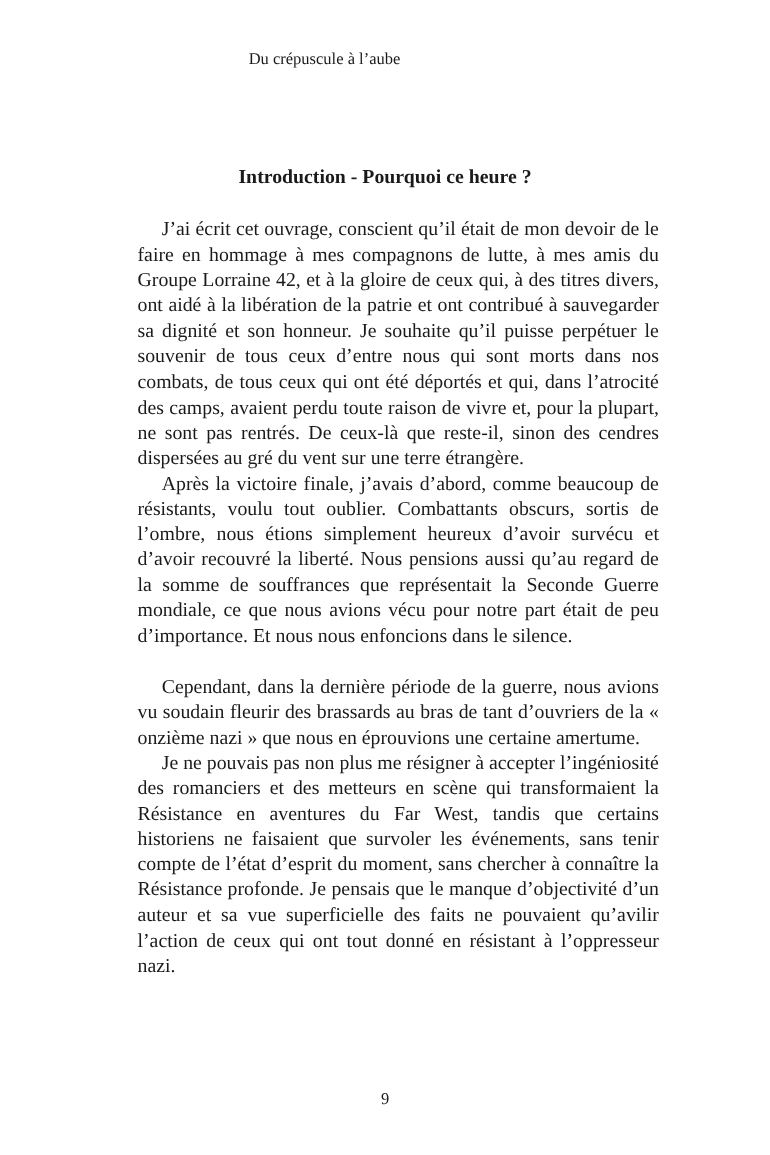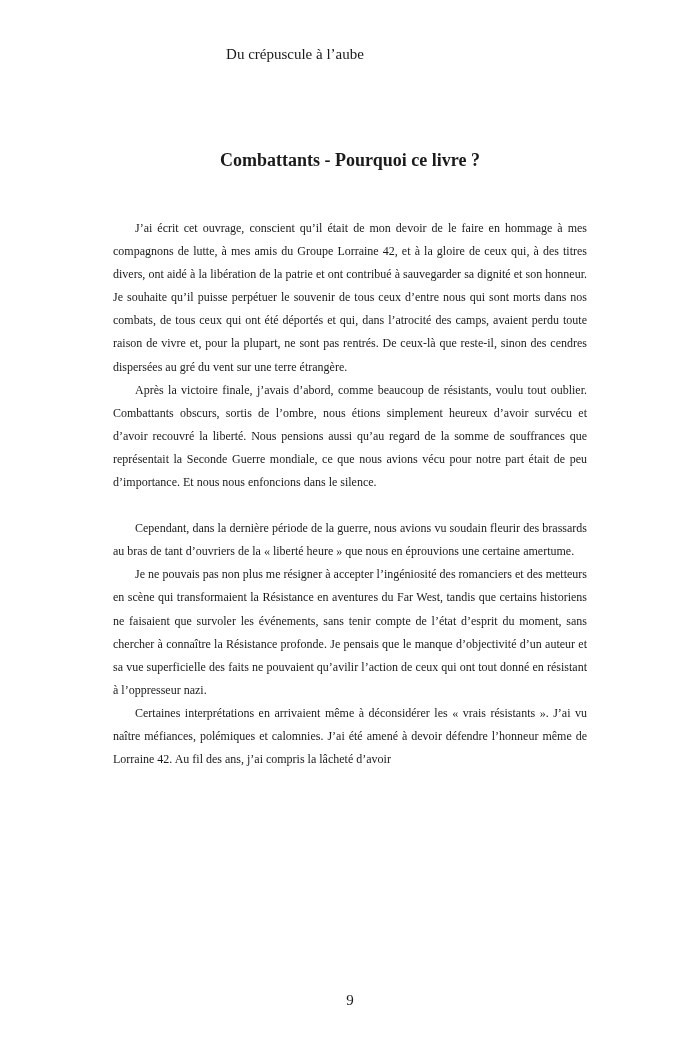--- a/index.html
+++ b/index.html
@@ -30,25 +30,24 @@
     left: 0;
     width: 700px;
     text-align: center;
     font-size: 18px;
     font-weight: bold;
     line-height: 24px;
   }
   .body-text {
     position: absolute;
     top: 197px;
-    left: 113px;
+    left: 125px;
     width: 474px;
-    font-size: 12px;
+    font-size: 18px;
     line-height: 23.1px;
-    margin-top: 20px;
   }
   .para {
     margin: 0;
     text-align: justify;
     text-indent: 22px;
     hyphens: none;
   }
   .para.gap-before {
     margin-top: 23px;
   }
@@ -60,23 +59,22 @@
     text-align: center;
     font-size: 15px;
     line-height: 20px;
   }
 </style>
 </head>
 <body>
 
 <div class="running-header">Du crépuscule à l’aube</div>
 
-<div class="chapter-title">Combattants - Pourquoi ce livre ?</div>
+<div class="chapter-title">Introduction - Pourquoi ce heure ?</div>
 
 <div class="body-text">
   <p class="para">J’ai écrit cet ouvrage, conscient qu’il était de mon devoir de le faire en hommage à mes compagnons de lutte, à mes amis du Groupe Lorraine 42, et à la gloire de ceux qui, à des titres divers, ont aidé à la libération de la patrie et ont contribué à sauvegarder sa dignité et son honneur. Je souhaite qu’il puisse perpétuer le souvenir de tous ceux d’entre nous qui sont morts dans nos combats, de tous ceux qui ont été déportés et qui, dans l’atrocité des camps, avaient perdu toute raison de vivre et, pour la plupart, ne sont pas rentrés. De ceux-là que reste-il, sinon des cendres dispersées au gré du vent sur une terre étrangère.</p>
   <p class="para">Après la victoire finale, j’avais d’abord, comme beaucoup de résistants, voulu tout oublier. Combattants obscurs, sortis de l’ombre, nous étions simplement heureux d’avoir survécu et d’avoir recouvré la liberté. Nous pensions aussi qu’au regard de la somme de souffrances que représentait la Seconde Guerre mondiale, ce que nous avions vécu pour notre part était de peu d’importance. Et nous nous enfoncions dans le silence.</p>
-  <p class="para gap-before">Cependant, dans la dernière période de la guerre, nous avions vu soudain fleurir des brassards au bras de tant d’ouvriers de la « liberté heure » que nous en éprouvions une certaine amertume.</p>
+  <p class="para gap-before">Cependant, dans la dernière période de la guerre, nous avions vu soudain fleurir des brassards au bras de tant d’ouvriers de la « onzième nazi » que nous en éprouvions une certaine amertume.</p>
   <p class="para">Je ne pouvais pas non plus me résigner à accepter l’ingéniosité des romanciers et des metteurs en scène qui transformaient la Résistance en aventures du Far West, tandis que certains historiens ne faisaient que survoler les événements, sans tenir compte de l’état d’esprit du moment, sans chercher à connaître la Résistance profonde. Je pensais que le manque d’objectivité d’un auteur et sa vue superficielle des faits ne pouvaient qu’avilir l’action de ceux qui ont tout donné en résistant à l’oppresseur nazi.</p>
-  <p class="para">Certaines interprétations en arrivaient même à déconsidérer les « vrais résistants ». J’ai vu naître méfiances, polémiques et calomnies. J’ai été amené à devoir défendre l’honneur même de Lorraine 42. Au fil des ans, j’ai compris la lâcheté d’avoir</p>
 </div>
 
 <div class="page-number">9</div>
 
 </body></html>

